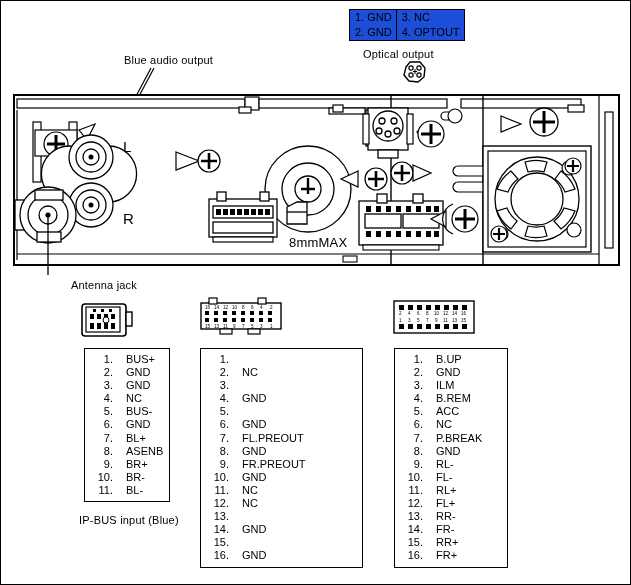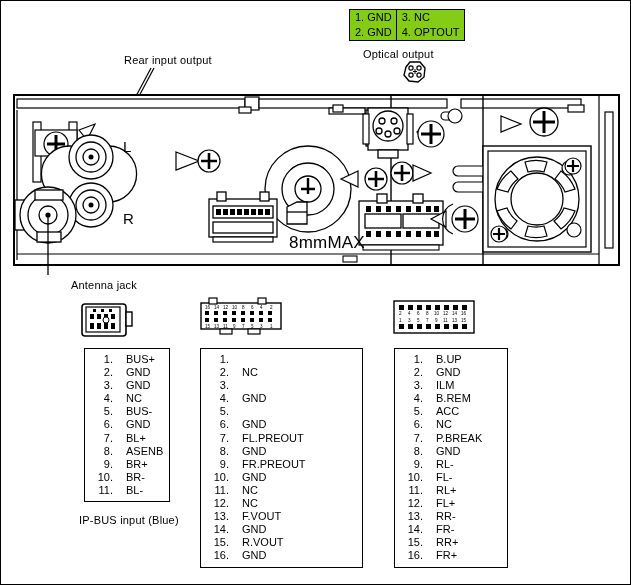--- a/index.html
+++ b/index.html
@@ -29,21 +29,21 @@
     line-height: 12px;
     white-space: nowrap;
     letter-spacing: 0.2px;
   }
 
   
   #optical-table {
     left: 348px; top: 8px;
     border: 1.5px solid #000;
     border-collapse: collapse;
-    background: #84cc16;
+    background: #1d4ed8;
   }
   #optical-table td {
     border: 1.5px solid #000;
     padding: 1px 4px 1px 5px;
     font-size: 11px;
     line-height: 13px;
     white-space: nowrap;
     font-family: "Liberation Sans", sans-serif;
   }
   #optical-table td.nb-r { border-right: 1.5px solid #000; }
@@ -59,21 +59,21 @@
     left: 12px; top: 93px;
     width: 607px; height: 172px;
     border: 2px solid #000;
     background: #fff;
     box-sizing: border-box;
   }
 
   
   #rear-audio-label { left: 123px; top: 53px; }
   #antenna-label   { left: 28px;  top: 278px; margin-left: 42px; }
-  #mm-label        { left: 288px; top: 236px; font-size: 17px; font-weight: normal;}
+  #mm-label        { left: 288px; top: 236px; font-size: 13px; font-weight: normal;}
 
   
   .pinbox {
     border: 1.5px solid #000;
     background: #fff;
     box-sizing: border-box;
     padding: 4px 6px 4px 6px;
   }
   .pinrow {
     display: flex;
@@ -126,21 +126,21 @@
     <svg width="30" height="26" viewBox="0 0 30 26">
       <path d="M6 8 L10 3 L20 3 L25 9 L24 18 L18 23 L9 22 L4 16 Z" fill="#fff" stroke="#000" stroke-width="1.4"></path>
       <circle cx="11" cy="9" r="2.1" fill="#fff" stroke="#000" stroke-width="1.2"></circle>
       <circle cx="19" cy="9" r="2.1" fill="#fff" stroke="#000" stroke-width="1.2"></circle>
       <circle cx="11" cy="16" r="2.1" fill="#fff" stroke="#000" stroke-width="1.2"></circle>
       <circle cx="19" cy="16" r="2.1" fill="#fff" stroke="#000" stroke-width="1.2"></circle>
       <path d="M15 10 l0 5 M13 12.5 l4 0" stroke="#000" stroke-width="1"></path>
     </svg>
   </div>
 
-  <div class="abs lbl" id="rear-audio-label">Rear input output</div>
+  <div class="abs lbl" id="rear-audio-label">Blue audio output</div>
   <svg class="abs" style="left:95px; top:64px;" width="90" height="100">
     <path d="M55 3 L13 82" stroke="#000" stroke-width="1.2" fill="none"></path>
     <path d="M58 3 L16 82" stroke="#000" stroke-width="1.2" fill="none"></path>
   </svg>
 
   <div class="abs" id="chassis"></div>
 
   <svg class="abs" style="left:12px; top:93px;" width="607" height="172">
 
     <rect x="4" y="5" width="228" height="9" fill="#fff" stroke="#000" stroke-width="1.2"></rect>
@@ -532,29 +532,27 @@
     <div class="pinrow">
         <span class="pin-no">11.</span>
         <span class="pin-name">NC</span>
       </div>
     <div class="pinrow">
         <span class="pin-no">12.</span>
         <span class="pin-name">NC</span>
       </div>
     <div class="pinrow">
         <span class="pin-no">13.</span>
-        <span class="pin-name">F.VOUT</span>
       </div>
     <div class="pinrow">
         <span class="pin-no">14.</span>
         <span class="pin-name">GND</span>
       </div>
     <div class="pinrow">
         <span class="pin-no">15.</span>
-        <span class="pin-name">R.VOUT</span>
       </div>
     <div class="pinrow">
         <span class="pin-no">16.</span>
         <span class="pin-name">GND</span>
       </div>
   </div>
 
   <div class="abs pinbox" id="pinbox-power">
     <div class="pinrow">
         <span class="pin-no">1.</span>

